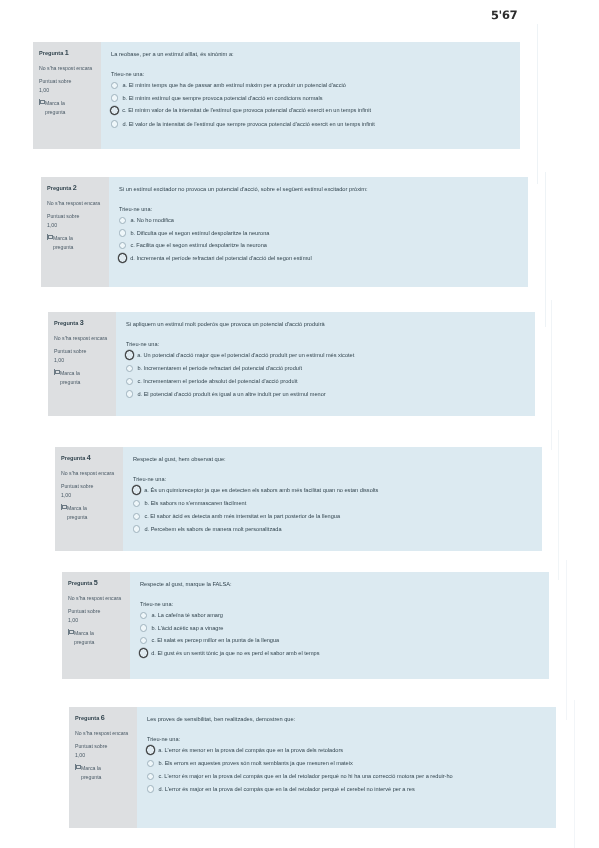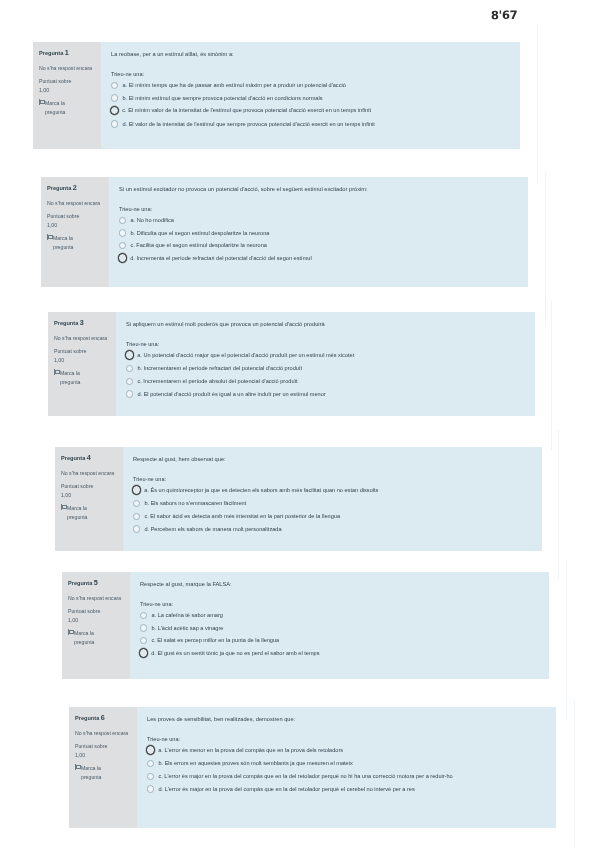--- a/index.html
+++ b/index.html
@@ -189,21 +189,21 @@
 </head>
 <body>
 
 <div class="scan-edge e1"></div>
 <div class="scan-edge e2"></div>
 <div class="scan-edge e3"></div>
 <div class="scan-edge e4"></div>
 <div class="scan-edge e5"></div>
 <div class="scan-edge e6"></div>
 
-<div class="stamp">8'67</div>
+<div class="stamp">5'67</div>
 
 <div class="quiz">
   <div class="qblock" id="qb1">
       <div class="qinfo">
         <div class="qnum"><span>Pregunta</span> <span class="n">1</span></div>
         <div class="line">No s'ha respost encara</div>
         <div class="line"><span>Puntuat sobre</span><br><span>1,00</span></div>
         <div class="flagrow">
           <span class="flag-icon"></span>
           <span><span>Marca la</span><br><span>pregunta</span></span>

